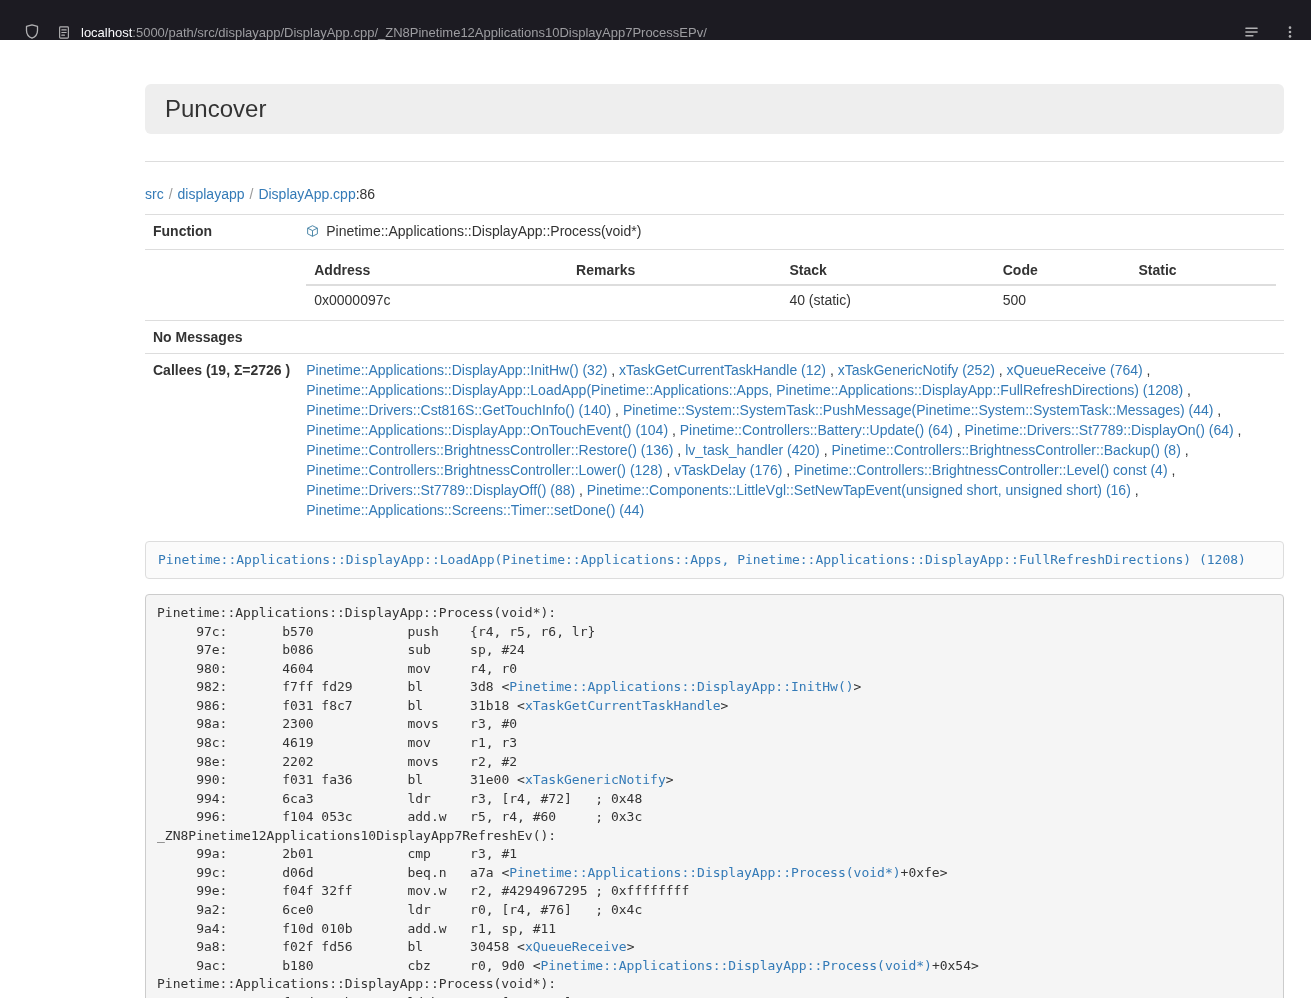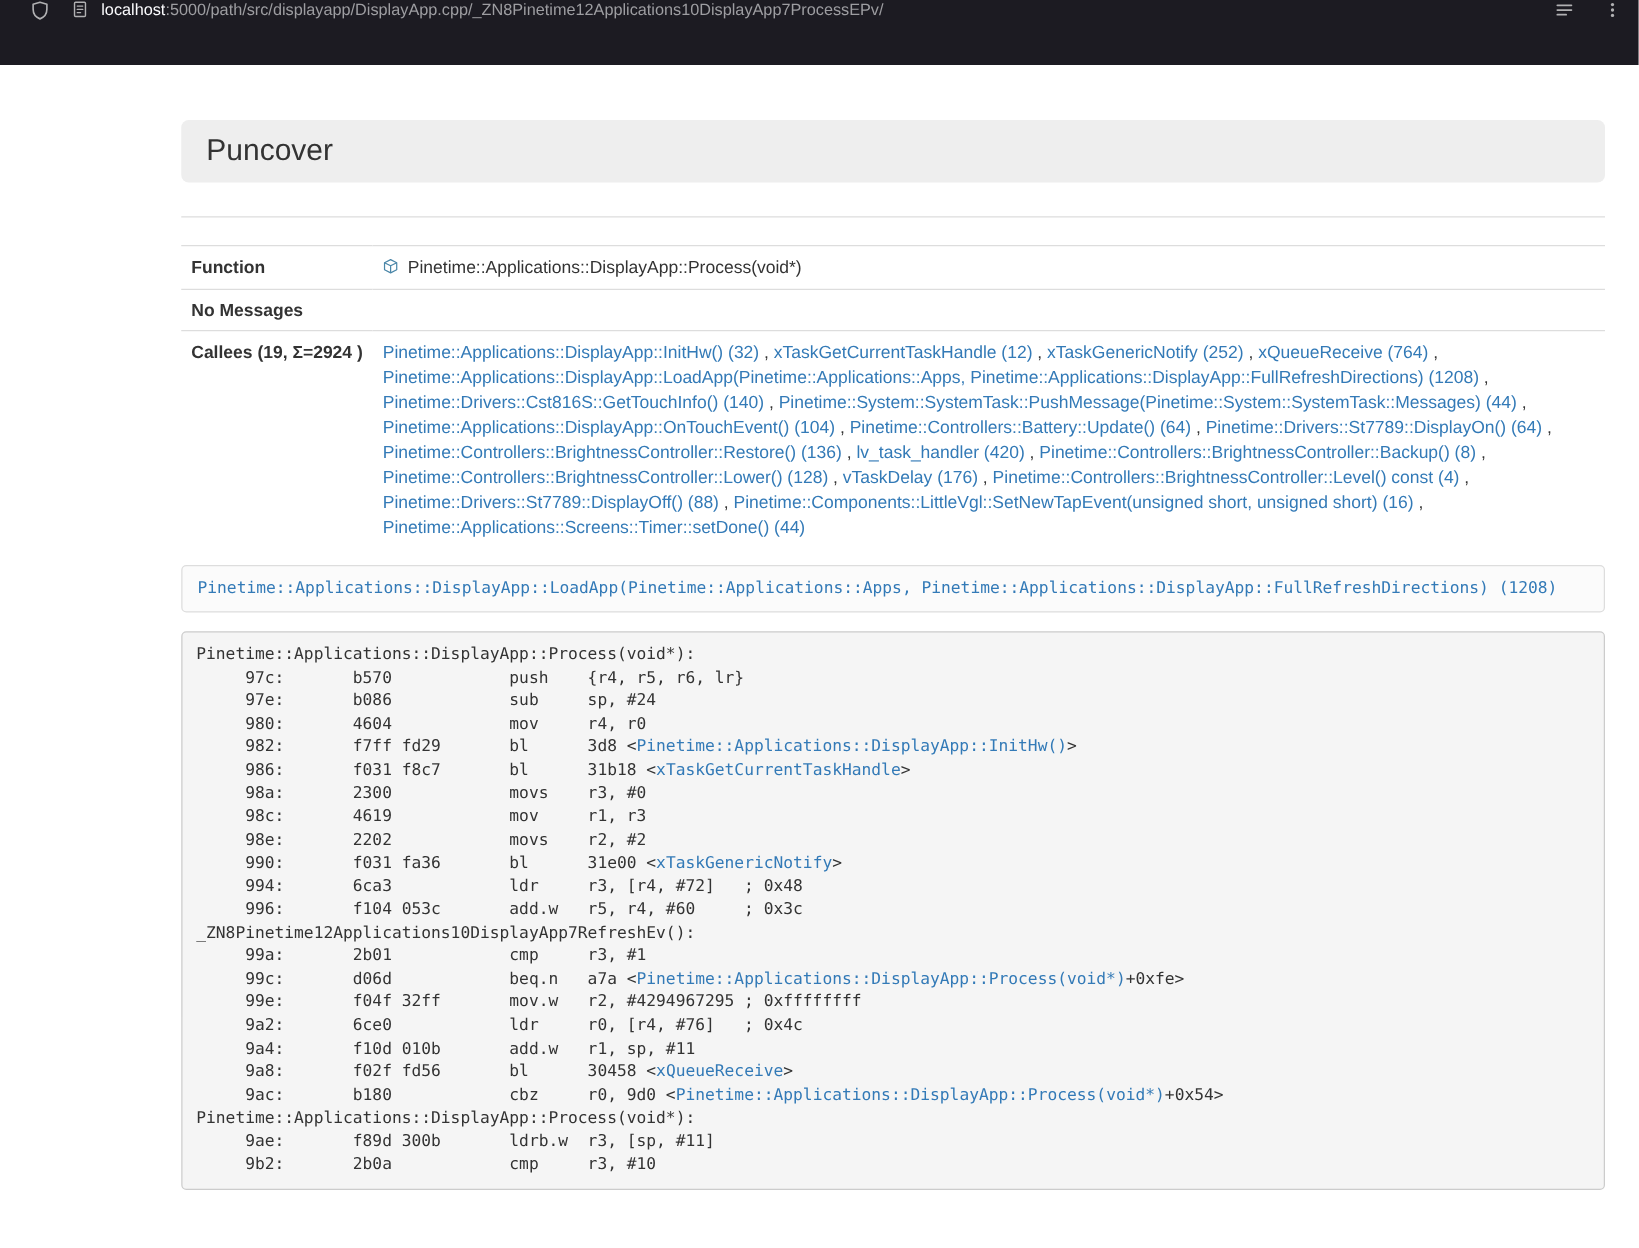--- a/index.html
+++ b/index.html
@@ -7,24 +7,24 @@
   body {
     background: #ffffff;
     font-family: "Liberation Sans", sans-serif;
     font-size: 14px;
     color: var(--text, #333333);
   }
   a { color: var(--link, #337ab7); text-decoration: none; cursor: pointer; }
 
   
   .topbar {
-    height: 52px;
+    height: 40px;
     background: var(--topbar-bg, #1c1b22);
     display: flex;
-    align-items: flex-start;
+    align-items: flex-end;
     padding: 0 14px 0 24px;
   }
   .topbar .icon { display: inline-flex; align-items: center; justify-content: center; }
   .urlbar {
     flex: 1;
     display: flex;
     align-items: center;
     gap: 10px;
     margin-left: 17px;
     font-size: 13px;
@@ -149,40 +149,68 @@
 </div>
 
 <div class="container">
 
   <div class="jumbotron">
     <h1>Puncover</h1>
   </div>
 
   <hr class="rule">
 
+  <div class="breadcrumb">
+    <a href="#">src</a><span class="sep">/</span><a href="#">displayapp</a><span class="sep">/</span><a href="#">DisplayApp.cpp</a><span class="line-no">:86</span>
+  </div>
 
   <table class="fn-table">
     <tbody>
       <tr>
         <th class="label-col">Function</th>
         <td>
           <span class="cube">
             <svg width="13" height="14" viewBox="0 0 16 16" fill="none" stroke="#4a86a8" stroke-width="1.2" stroke-linejoin="round">
               <path d="M8 1.5 L14 4.5 V11.5 L8 14.5 L2 11.5 V4.5 Z"></path>
               <path d="M2 4.5 L8 7.5 L14 4.5 M8 7.5 V14.5"></path>
             </svg>
           </span><span class="fn-symbol">Pinetime::Applications::DisplayApp::Process(void*)</span>
         </td>
       </tr>
       <tr>
+        <th class="label-col"></th>
+        <td>
+          <table class="stats-table">
+            <thead>
+              <tr>
+                <th class="col-address">Address</th>
+                <th class="col-remarks">Remarks</th>
+                <th class="col-stack">Stack</th>
+                <th class="col-code">Code</th>
+                <th class="col-static">Static</th>
+              </tr>
+            </thead>
+            <tbody>
+              <tr>
+                <td>0x0000097c</td>
+                <td></td>
+                <td>40 (static)</td>
+                <td>500</td>
+                <td></td>
+              </tr>
+            </tbody>
+          </table>
+        </td>
+      </tr>
+      <tr>
         <th class="label-col">No Messages</th>
         <td></td>
       </tr>
       <tr>
-        <th class="label-col">Callees (19, Σ=2924 )</th>
+        <th class="label-col">Callees (19, Σ=2726 )</th>
         <td class="callees-cell"><a href="#">Pinetime::Applications::DisplayApp::InitHw() (32)</a> , <a href="#">xTaskGetCurrentTaskHandle (12)</a> , <a href="#">xTaskGenericNotify (252)</a> , <a href="#">xQueueReceive (764)</a> , <a href="#">Pinetime::Applications::DisplayApp::LoadApp(Pinetime::Applications::Apps, Pinetime::Applications::DisplayApp::FullRefreshDirections) (1208)</a> , <a href="#">Pinetime::Drivers::Cst816S::GetTouchInfo() (140)</a> , <a href="#">Pinetime::System::SystemTask::PushMessage(Pinetime::System::SystemTask::Messages) (44)</a> , <a href="#">Pinetime::Applications::DisplayApp::OnTouchEvent() (104)</a> , <a href="#">Pinetime::Controllers::Battery::Update() (64)</a> , <a href="#">Pinetime::Drivers::St7789::DisplayOn() (64)</a> , <a href="#">Pinetime::Controllers::BrightnessController::Restore() (136)</a> , <a href="#">lv_task_handler (420)</a> , <a href="#">Pinetime::Controllers::BrightnessController::Backup() (8)</a> , <a href="#">Pinetime::Controllers::BrightnessController::Lower() (128)</a> , <a href="#">vTaskDelay (176)</a> , <a href="#">Pinetime::Controllers::BrightnessController::Level() const (4)</a> , <a href="#">Pinetime::Drivers::St7789::DisplayOff() (88)</a> , <a href="#">Pinetime::Components::LittleVgl::SetNewTapEvent(unsigned short, unsigned short) (16)</a> , <a href="#">Pinetime::Applications::Screens::Timer::setDone() (44)</a></td>
       </tr>
     </tbody>
   </table>
 
   <div class="well">
     <a href="#">Pinetime::Applications::DisplayApp::LoadApp(Pinetime::Applications::Apps, Pinetime::Applications::DisplayApp::FullRefreshDirections) (1208)</a>
   </div>
 
   <pre class="disasm">Pinetime::Applications::DisplayApp::Process(void*):

